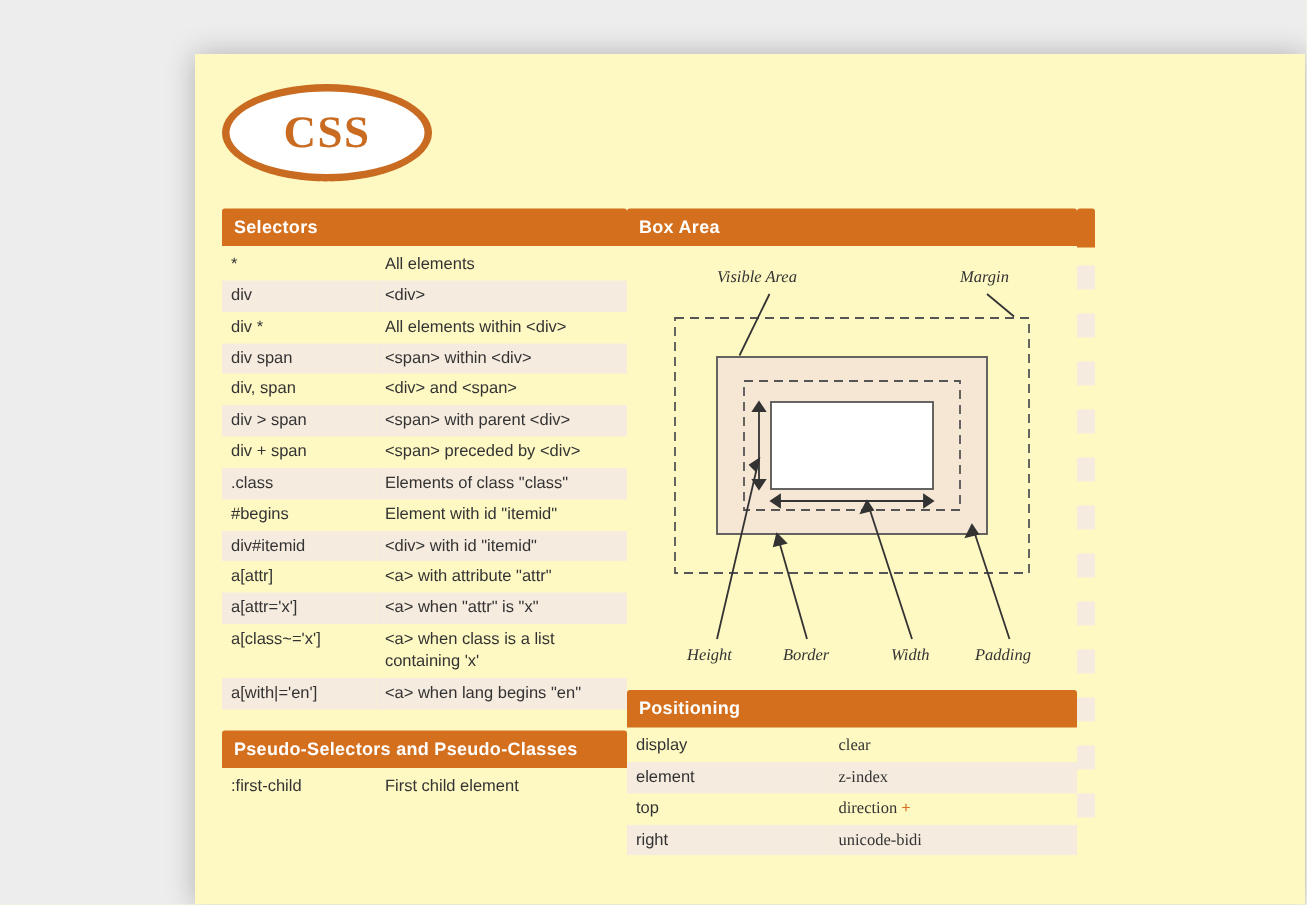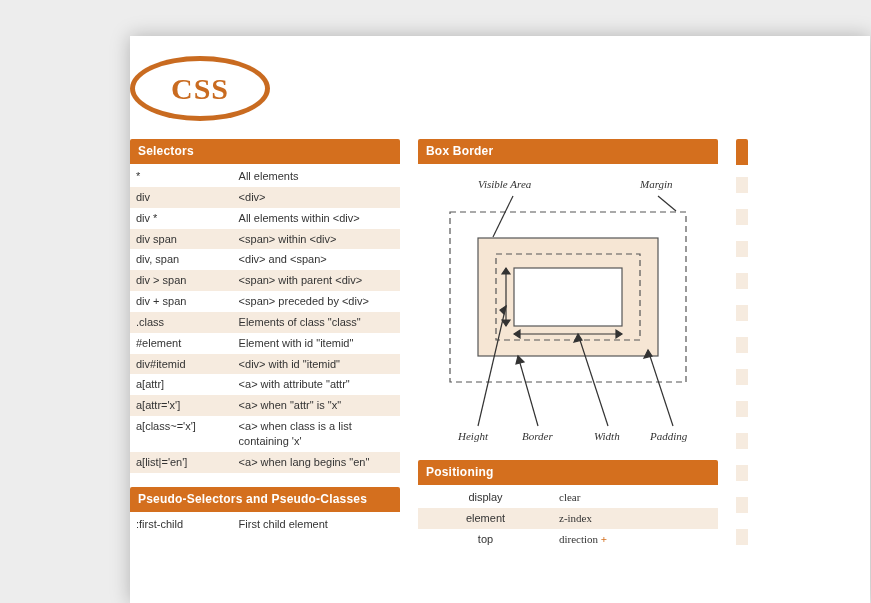--- a/index.html
+++ b/index.html
@@ -15,23 +15,23 @@
     height: 603px;
     position: relative;
     overflow: hidden;
   }
   .page {
     position: absolute;
     top: 36px;
     left: 130px;
     right: 0;
     width: 740px;
-    background: #ffffff;
+    background: #fef9c3;
     box-shadow: 0 0 18px rgba(0,0,0,0.25);
-    padding: 20px 18px 0 0;
+    padding: 20px 18px 0 18px;
     box-sizing: border-box;
     min-height: 567px; 
   }
   
   .logo-wrap {
     margin-bottom: 18px;
   }
   .logo {
     position: relative;
     width: 140px;
@@ -62,21 +62,20 @@
     color: #c96b20;
     font-family: Georgia, "Times New Roman", serif;
     
     text-shadow:
       -1px -1px 0 #fff, 1px -1px 0 #fff,
       -1px 1px 0 #fff, 1px 1px 0 #fff;
   }
   
   .columns {
     display: flex;
-    gap: 18px;
     align-items: flex-start;
   }
   .col-left  { width: 270px; flex: 0 0 270px; }
   .col-mid   { width: 300px; flex: 0 0 300px; }
   .col-right { flex: 0 0 auto; } 
 
   .section {
     margin-bottom: 14px;
   }
   .sec-header {
@@ -101,21 +100,21 @@
     vertical-align: top;
     line-height: 1.35;
   }
   table.kv tr:nth-child(even) td {
     background: #f6ebdf;
   }
   table.kv td.k { width: 38%; white-space: nowrap; }
   table.kv td.v { width: 62%; }
 
   
-  table.props td.k { width: 45%; text-align: center; }
+  table.props td.k { width: 45%; }
   table.props td.v { width: 55%; font-family: Liberation Serif, serif; }
   .plus { color: #d46f1e; font-weight: bold; }
 
   
   .boxmodel {
     position: relative;
     height: 280px;
     font-style: italic;
   }
   svg.bm-svg { display: block; }
@@ -187,41 +186,41 @@
                   </tr>
                   <tr>
                     <td class="k">div + span</td>
                     <td class="v">&lt;span&gt; preceded by &lt;div&gt;</td>
                   </tr>
                   <tr>
                     <td class="k">.class</td>
                     <td class="v">Elements of class "class"</td>
                   </tr>
                   <tr>
-                    <td class="k">#element</td>
+                    <td class="k">#begins</td>
                     <td class="v">Element with id "itemid"</td>
                   </tr>
                   <tr>
                     <td class="k">div#itemid</td>
                     <td class="v">&lt;div&gt; with id "itemid"</td>
                   </tr>
                   <tr>
                     <td class="k">a[attr]</td>
                     <td class="v">&lt;a&gt; with attribute "attr"</td>
                   </tr>
                   <tr>
                     <td class="k">a[attr='x']</td>
                     <td class="v">&lt;a&gt; when "attr" is "x"</td>
                   </tr>
                   <tr>
                     <td class="k">a[class~='x']</td>
                     <td class="v">&lt;a&gt; when class is a list containing 'x'</td>
                   </tr>
                   <tr>
-                    <td class="k">a[list|='en']</td>
+                    <td class="k">a[with|='en']</td>
                     <td class="v">&lt;a&gt; when lang begins "en"</td>
                   </tr>
                 </tbody>
             </table>
           </div>
         </div>
 
         <div class="section">
           <div class="sec-header">Pseudo-Selectors and Pseudo-Classes</div>
           <div class="sec-body">
@@ -234,21 +233,21 @@
                 </tbody>
             </table>
           </div>
         </div>
 
       </div>
 
       <div class="col-mid">
 
         <div class="section">
-          <div class="sec-header">Box Border</div>
+          <div class="sec-header">Box Area</div>
           <div class="sec-body boxmodel">
             <svg class="bm-svg" width="300" height="280" viewBox="0 0 300 280">
 
               <rect x="32" y="46" width="236" height="170" fill="none" stroke="#555" stroke-width="1.2" stroke-dasharray="6,4"></rect>
 
               <rect x="60" y="72" width="180" height="118" fill="#f6e6d4" stroke="#555" stroke-width="1.2"></rect>
 
               <rect x="78" y="88" width="144" height="86" fill="none" stroke="#555" stroke-width="1.2" stroke-dasharray="6,4"></rect>
 
               <rect x="96" y="102" width="108" height="58" fill="#ffffff" stroke="#555" stroke-width="1.2"></rect>
@@ -302,20 +301,24 @@
                     <td class="v">clear</td>
                   </tr>
                   <tr>
                     <td class="k">element</td>
                     <td class="v">z-index</td>
                   </tr>
                   <tr>
                     <td class="k">top</td>
                     <td class="v">direction<span class="plus"> +</span></td>
                   </tr>
+                  <tr>
+                    <td class="k">right</td>
+                    <td class="v">unicode-bidi</td>
+                  </tr>
                 </tbody>
             </table>
           </div>
         </div>
 
       </div>
 
       <div class="col-right">
         <div class="section">
           <div class="sec-header"></div>

